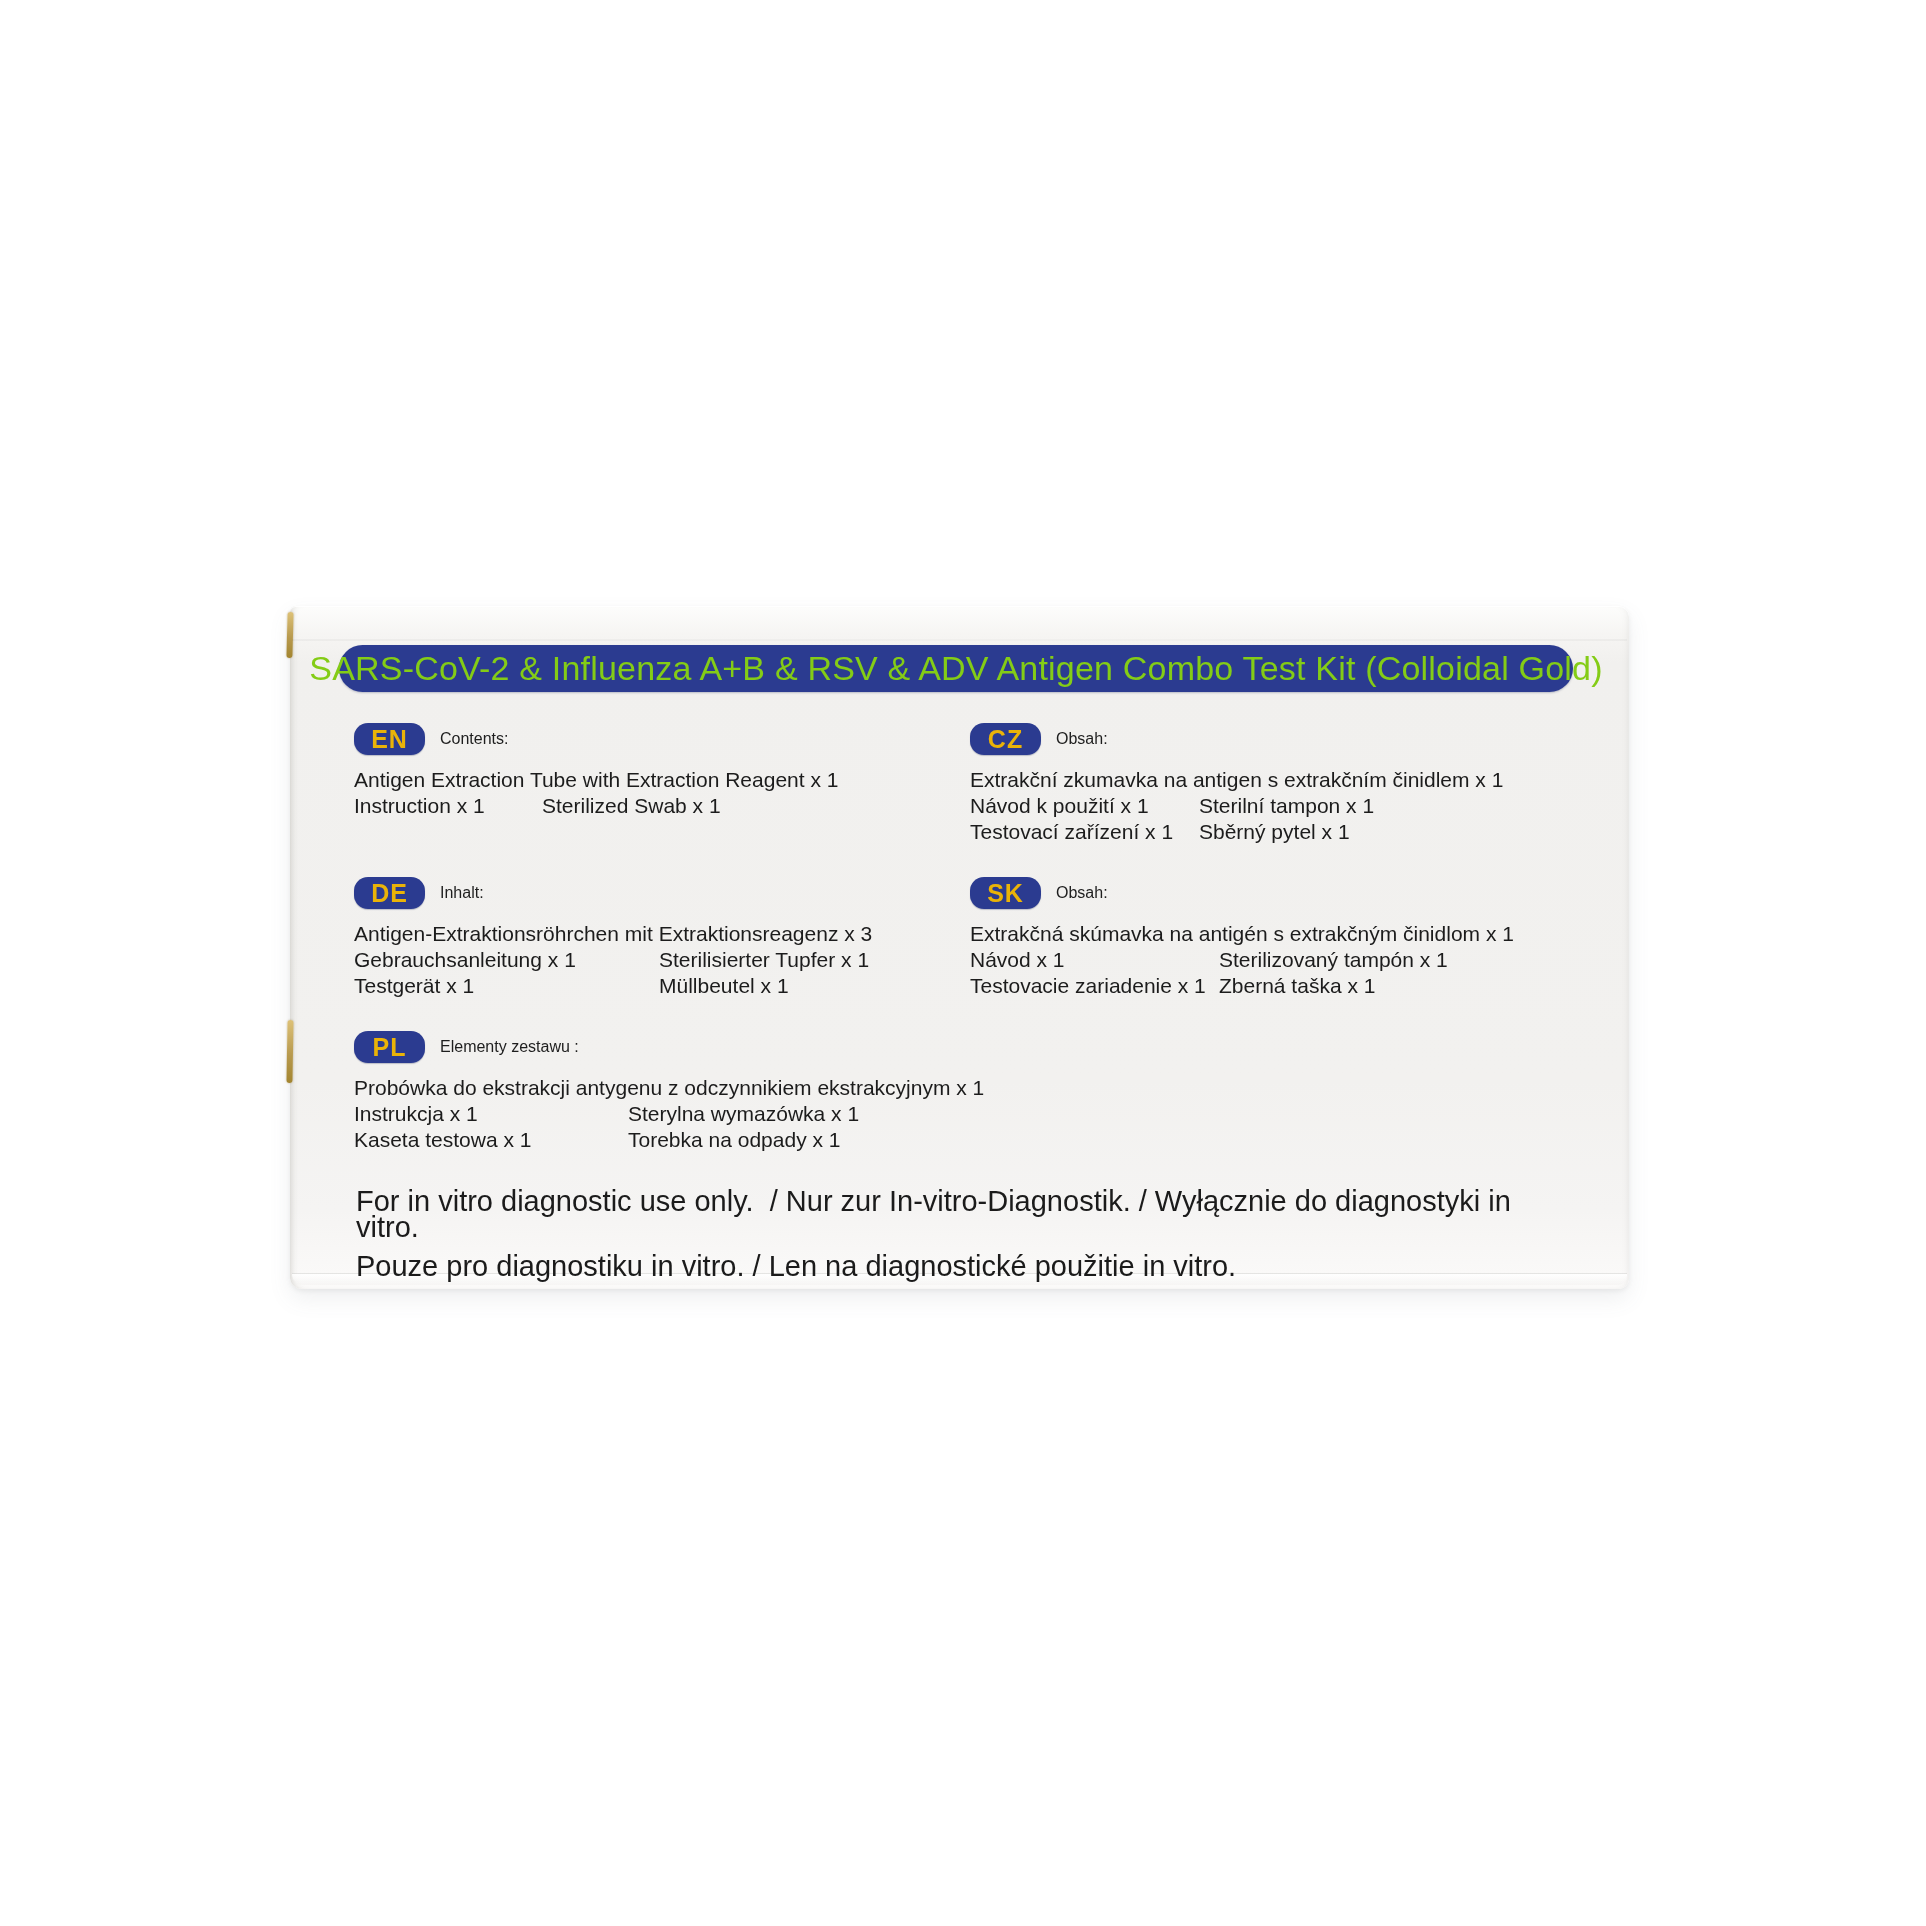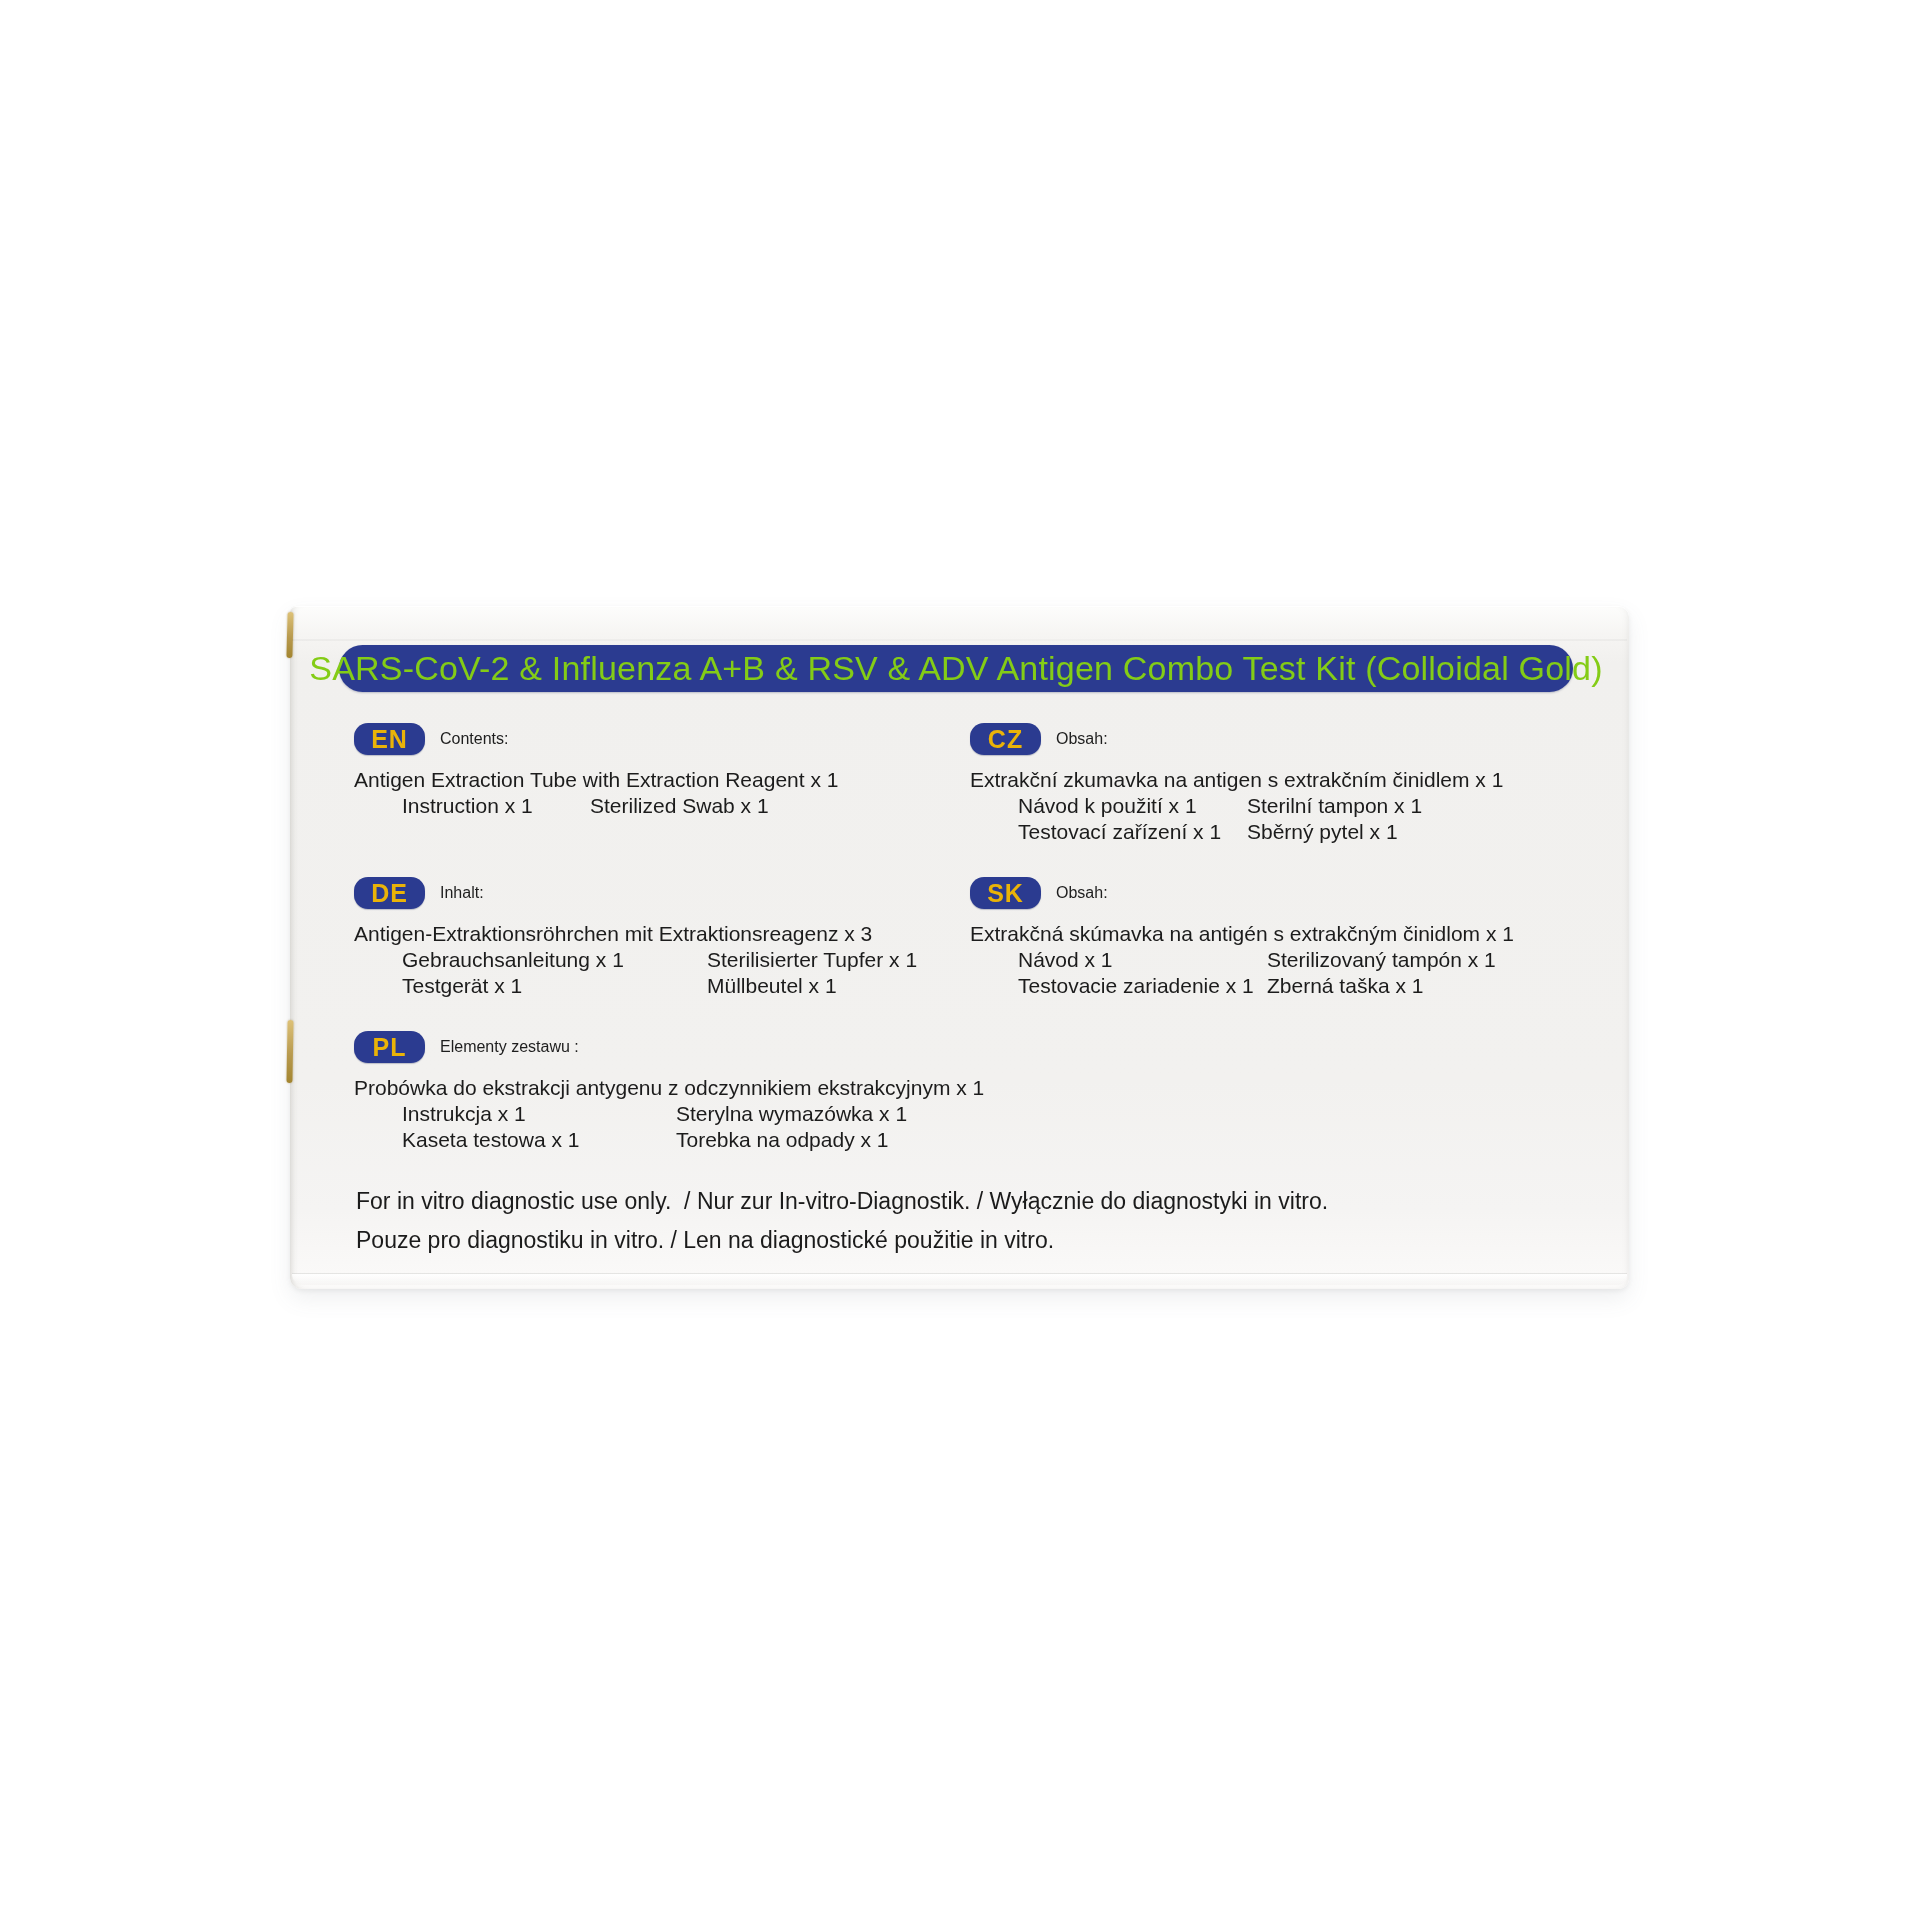--- a/index.html
+++ b/index.html
@@ -69,32 +69,32 @@
     color:#eab308;font-weight:bold;font-size:25px;letter-spacing:1px;
     display:inline-flex;align-items:center;justify-content:center;
     box-shadow:0 1px 1px rgba(20,30,80,0.25);
     flex:0 0 auto;
   }
   .sec-title{margin-left:15px;font-size:16px;color:#1e1e1e;white-space:nowrap;}
 
   .items{margin-top:12px;font-size:21px;line-height:26px;color:#1c1c1c;}
   .items .line1{white-space:nowrap;}
   .row{display:flex;}
-  .row .c1{flex:0 0 auto;white-space:nowrap;margin-left:48px;}
+  .row .c1{flex:0 0 auto;white-space:nowrap;}
   .row .c2{white-space:nowrap;}
   .sec-en  .row .c1{width:188px;}
   .sec-cz  .row .c1{width:229px;}
   .sec-de  .row .c1{width:305px;}
   .sec-sk  .row .c1{width:249px;}
   .sec-pl  .row .c1{width:274px;}
 
   
   .ivd-footer{
     position:absolute;left:66px;top:582px;width:1218px;
-    font-size:23px;line-height:26px;color:#1b1b1b;
+    font-size:29px;line-height:26px;color:#1b1b1b;
   }
   .ivd-footer .fline{white-space:pre-wrap;}
   .ivd-footer .fline + .fline{margin-top:13px;}
 </style>
 </head>
 <body>
 
 <div class="scene">
   <div class="box">
 

